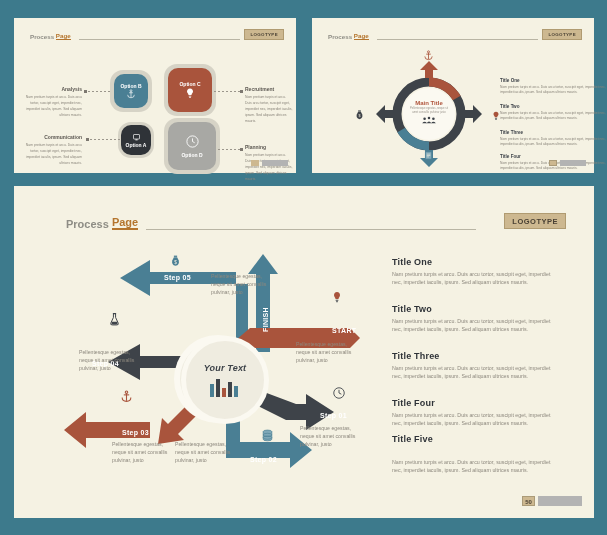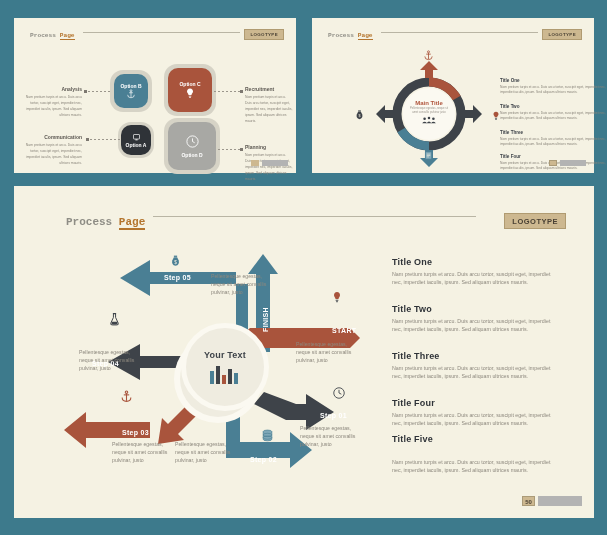--- a/index.html
+++ b/index.html
@@ -11,21 +11,21 @@
     position: relative;
   }
   .slide { background: #f5f2e3; position: absolute; }
 
   
   #slide-tl { left: 14px;  top: 18px; width: 282px; height: 155px; }
   #slide-tr { left: 312px; top: 18px; width: 282px; height: 155px; }
   #slide-main { left: 14px; top: 186px; width: 580px; height: 332px; }
 
   
-  .hdr { position: absolute; display: flex; align-items: flex-start; font-family: Liberation Mono, monospace; }
+  .hdr { position: absolute; display: flex; align-items: flex-end; }
   .hdr .t1 { color: #8e8d85; font-weight: bold; }
   .hdr .t2 { color: #b4752e; font-weight: bold; border-bottom: 1.5px solid #b4752e; }
   .hdr .rule { flex: 1; height: 1px; background: #b9b5a4; margin-left: 8px; }
   .logo {
     background: #cdb890; color: #4a4134; font-weight: bold;
     text-align: right; letter-spacing: .4px;
     border: 1px solid #b09b71;
   }
 
   
@@ -280,21 +280,21 @@
   </svg>
 
   <div class="arrowlbl" style="left:150px; top:88px;">Step 05</div>
   <div class="arrowlbl" style="left:78px;  top:174px;">Step 04</div>
   <div class="arrowlbl" style="left:108px; top:243px;">Step 03</div>
   <div class="arrowlbl" style="left:236px; top:270px;">Step 02</div>
   <div class="arrowlbl" style="left:306px; top:226px;">Step 01</div>
   <div class="arrowlbl" style="left:318px; top:141px;">START</div>
   <div class="arrowlbl vlbl" style="left:230px; top:130px; width:42px; text-align:center;">FINISH</div>
 
-  <div class="hub-main" style="left:167px; top:137px; width:88px; height:88px;">
+  <div class="hub-main" style="left:167px; top:150px; width:88px; height:88px;font-style:italic;">
     <div class="yt">Your Text</div>
     <svg width="34" height="20" viewBox="0 0 34 20" style="margin-top:4px">
       <rect x="2" y="7" width="4" height="13" fill="#4a7f94"></rect>
       <rect x="8" y="2" width="4" height="18" fill="#3e4349"></rect>
       <rect x="14" y="11" width="4" height="9" fill="#a9543c"></rect>
       <rect x="20" y="5" width="4" height="15" fill="#3e4349"></rect>
       <rect x="26" y="9" width="4" height="11" fill="#4a7f94"></rect>
     </svg>
   </div>
 

